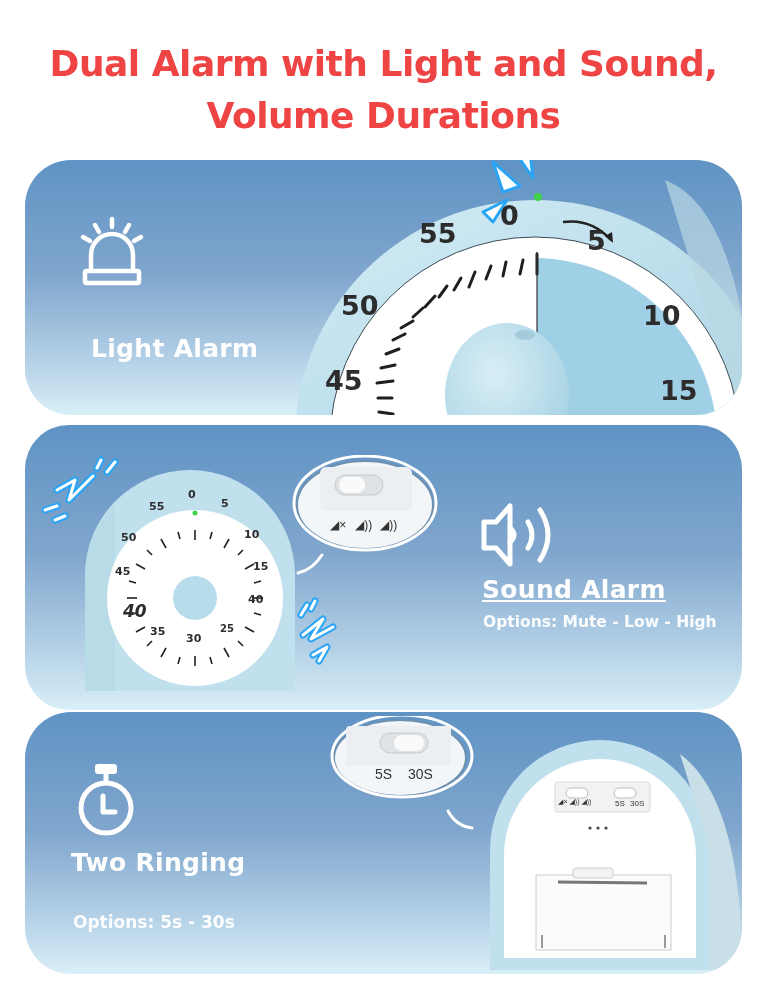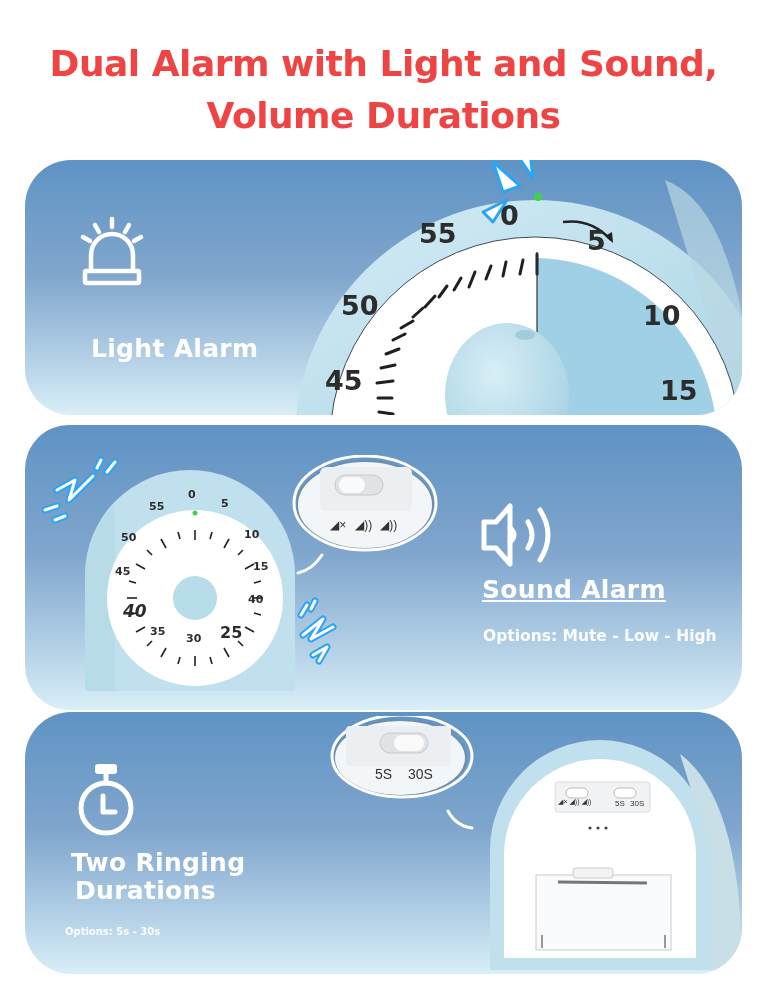--- a/index.html
+++ b/index.html
@@ -22,21 +22,21 @@
   .p2 { top: 425px; height: 285px; border-radius: 44px; }
   .p3 { top: 712px; height: 262px; }
 
   .feature-icon { position: absolute; }
   .feature-title {
     position: absolute; color: #ffffff; font-weight: bold;
     font-family: "DejaVu Sans", sans-serif; font-size: 25px; letter-spacing: 0.3px;
   }
   .feature-sub {
     position: absolute; color: #ffffff; font-size: 15.5px; font-weight: bold;
-    font-family: "DejaVu Sans", sans-serif; opacity: 0.95; margin-top: 14px;
+    font-family: "DejaVu Sans", sans-serif; opacity: 0.95;
   }
 
   
   .big-timer { position: absolute; left: 250px; top: -10px; }
   .dial-num {
     position: absolute; font-weight: bold; color: #2c2c2c;
     font-family: "DejaVu Sans", sans-serif;
   }
 
   .small-timer { position: absolute; left: 50px; top: 40px; }
@@ -164,21 +164,21 @@
       </g>
     </g>
     <circle cx="120" cy="133" r="22" fill="#b7dcea"></circle>
     <circle cx="120" cy="48" r="2.5" fill="#3fd24a"></circle>
   </svg>
   <div class="dial-num" style="left:163px; top:63px; font-size:11px;">0</div>
   <div class="dial-num" style="left:196px; top:72px; font-size:11px;">5</div>
   <div class="dial-num" style="left:219px; top:103px; font-size:11px;">10</div>
   <div class="dial-num" style="left:228px; top:135px; font-size:11px;">15</div>
   <div class="dial-num" style="left:223px; top:168px; font-size:11px;">40</div>
-  <div class="dial-num" style="left:195px; top:198px; font-size:16px;">25</div>
+  <div class="dial-num" style="left:195px; top:198px; font-size:10px;">25</div>
   <div class="dial-num" style="left:161px; top:207px; font-size:11px;">30</div>
   <div class="dial-num" style="left:125px; top:200px; font-size:11px;">35</div>
   <div class="dial-num" style="left:98px; top:176px; font-size:17px;font-style:italic;">40</div>
   <div class="dial-num" style="left:90px; top:140px; font-size:11px;">45</div>
   <div class="dial-num" style="left:96px; top:106px; font-size:11px;">50</div>
   <div class="dial-num" style="left:124px; top:75px; font-size:11px;">55</div>
 
   <svg style="position:absolute; left:10px; top:25px;" width="90" height="80" viewBox="0 0 90 80">
     <g fill="none" stroke="#2aa4f4" stroke-width="7" stroke-linecap="round" stroke-linejoin="round">
       <path d="M22 40 L40 30 L34 50 L58 26"></path>
@@ -225,22 +225,21 @@
 <div class="panel p3">
   <svg class="feature-icon" style="left:50px; top:48px;" width="62" height="80" viewBox="0 0 62 80">
     <g fill="none" stroke="#fff" stroke-width="5" stroke-linecap="round" stroke-linejoin="round">
       <circle cx="31" cy="48" r="25"></circle>
       <path d="M31 23 V14"></path>
       <path d="M28 36 V52 H40"></path>
     </g>
     <rect x="20" y="4" width="22" height="10" rx="3" fill="#fff"></rect>
   </svg>
   <div class="feature-title" style="left:46px; top:136px;">Two Ringing</div>
-  <div class="feature-title" style="left:50px; top:164px;">Durations</div>
-  <div class="feature-sub" style="left:40px; top:200px; font-size:10px;">Options: 5s - 30s</div>
+  <div class="feature-sub" style="left:48px; top:200px; font-size:17px;">Options: 5s - 30s</div>
 
   <svg class="bubble" style="left:305px; top:4px;" width="160" height="130" viewBox="0 0 160 130">
     <ellipse cx="70" cy="42" rx="66" ry="38" fill="#f3f6f8" stroke="#6c8fb0" stroke-width="2"></ellipse>
     <ellipse cx="72" cy="40" rx="70" ry="41" fill="none" stroke="#fff" stroke-width="3"></ellipse>
     <rect x="16" y="10" width="105" height="40" rx="4" fill="#eceff1"></rect>
     <rect x="50" y="17" width="48" height="20" rx="10" fill="#dfe3e6" stroke="#c6cacd"></rect>
     <rect x="64" y="19" width="30" height="16" rx="8" fill="#fafafa"></rect>
     <path d="M118 95 Q126 110 142 112" fill="none" stroke="#fff" stroke-width="3" stroke-linecap="round"></path>
   </svg>
   <div class="bubble-text" style="left:350px; top:54px; font-size:14px;">5S</div>

